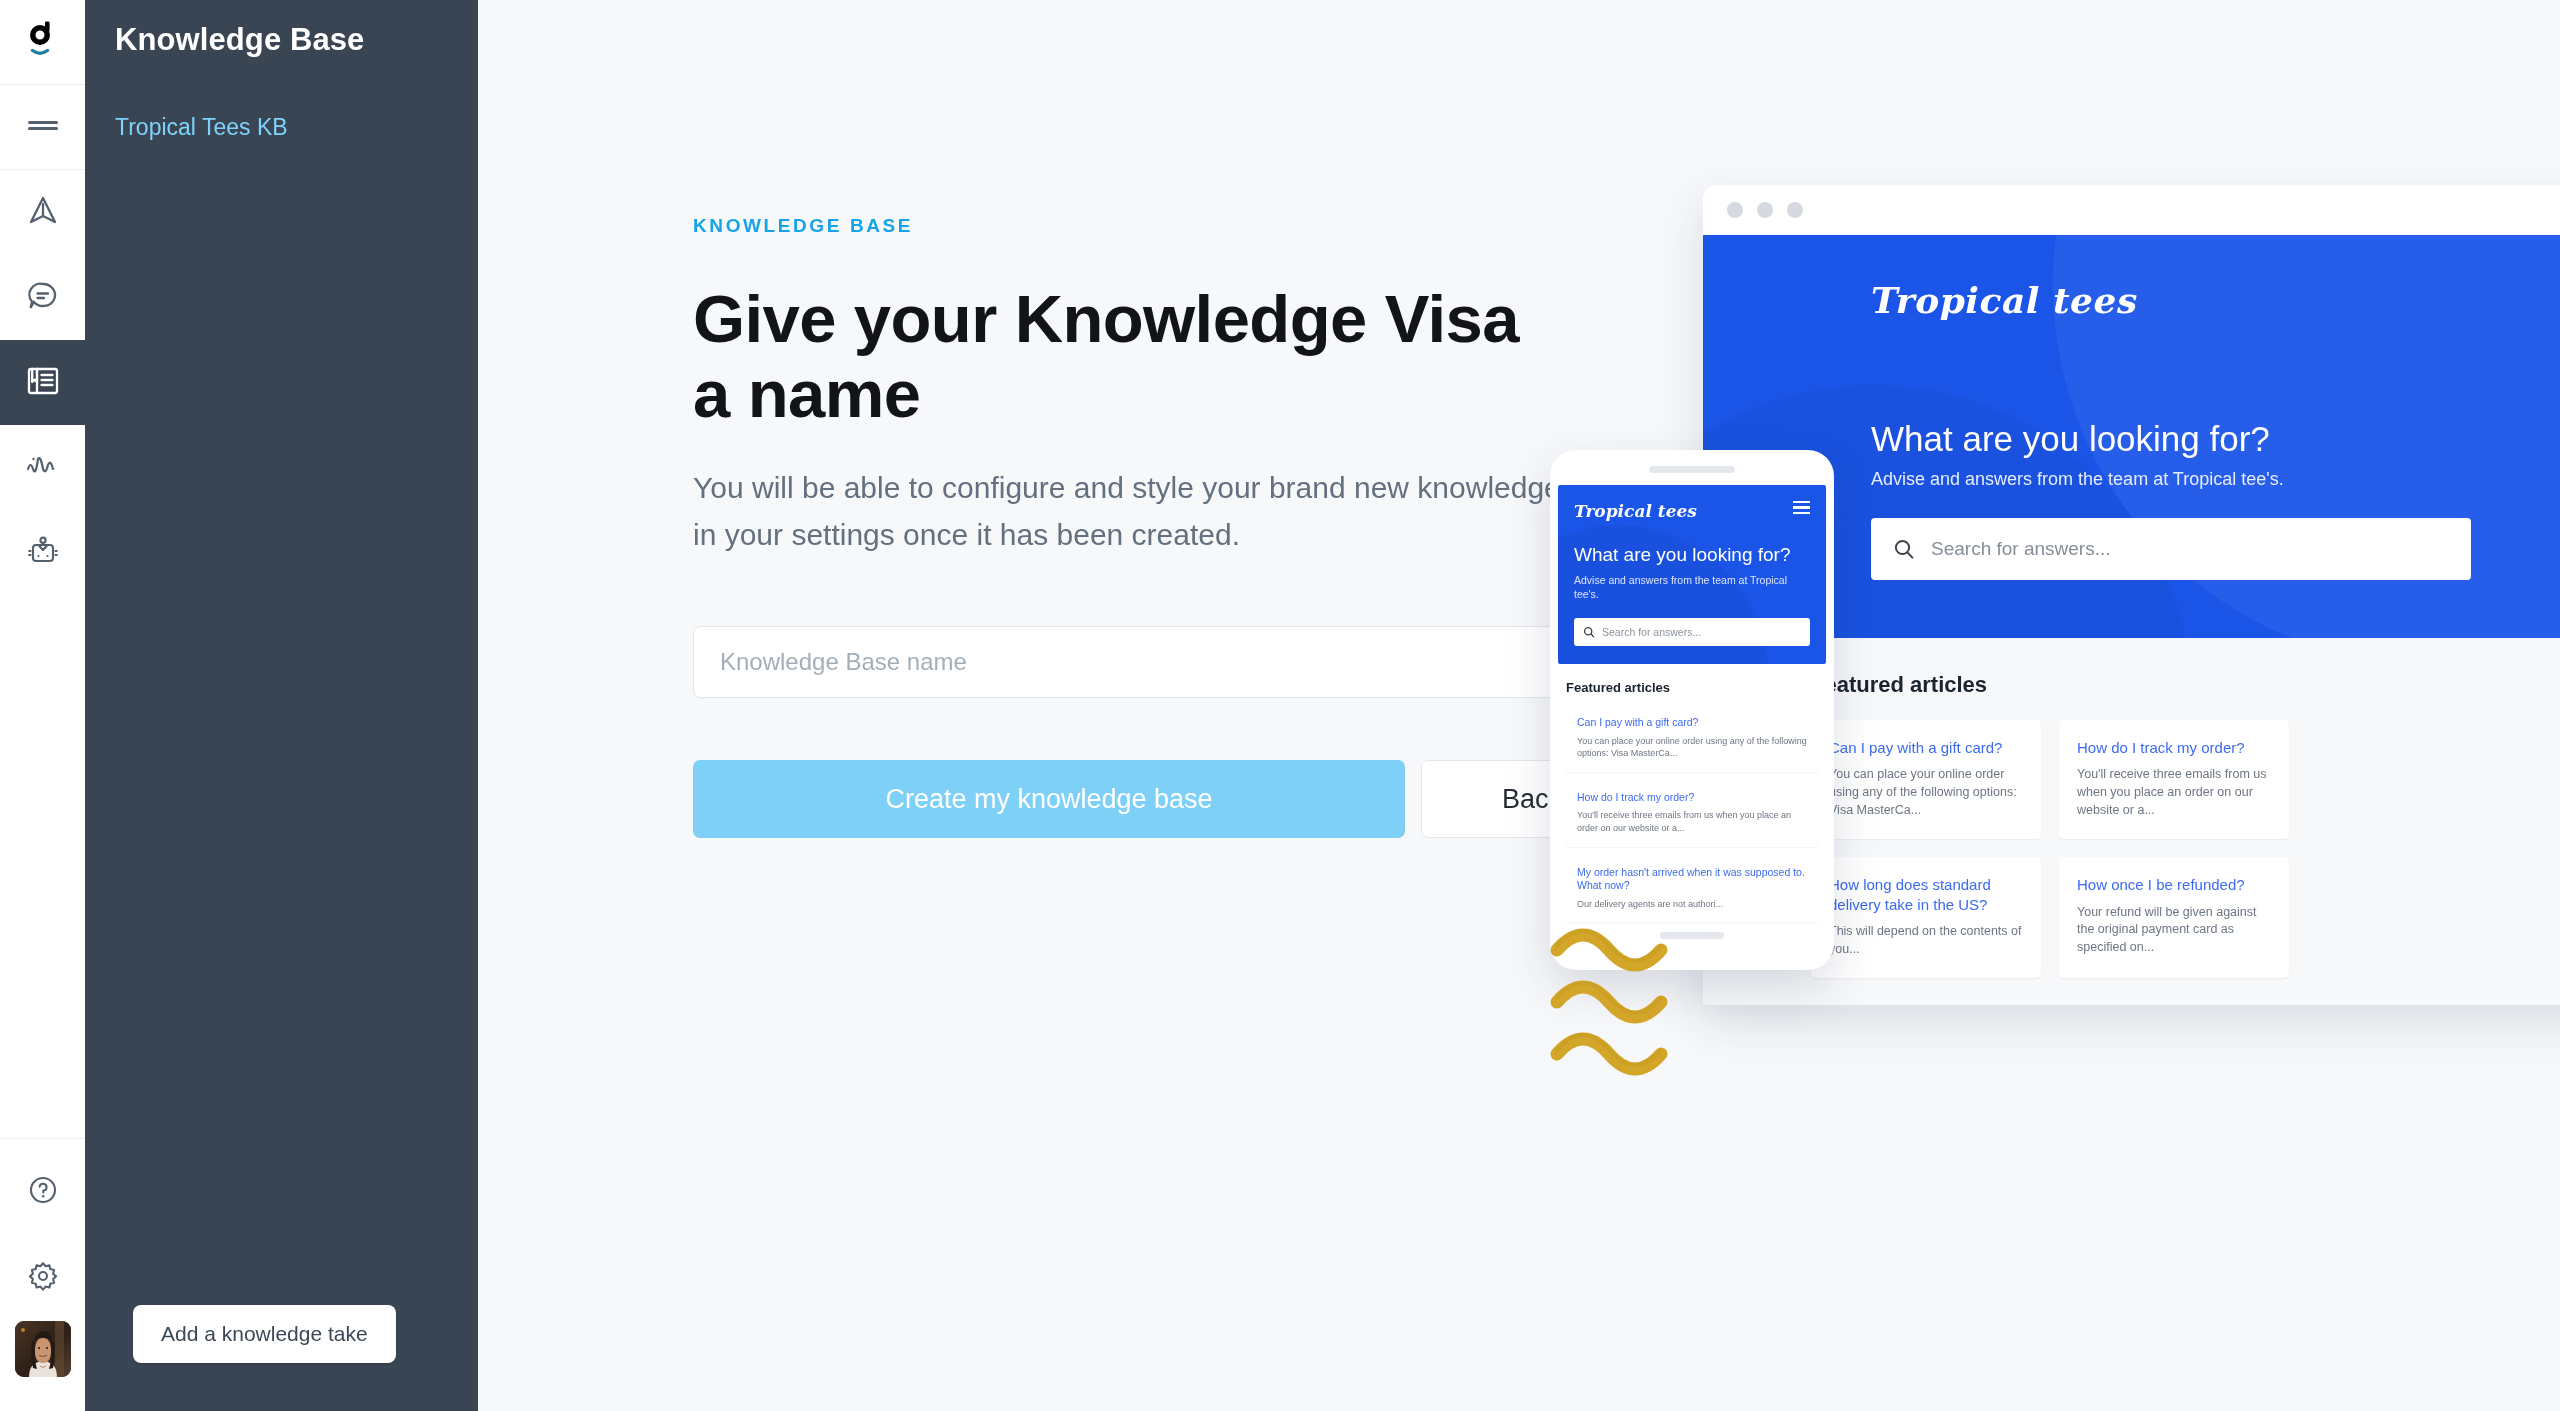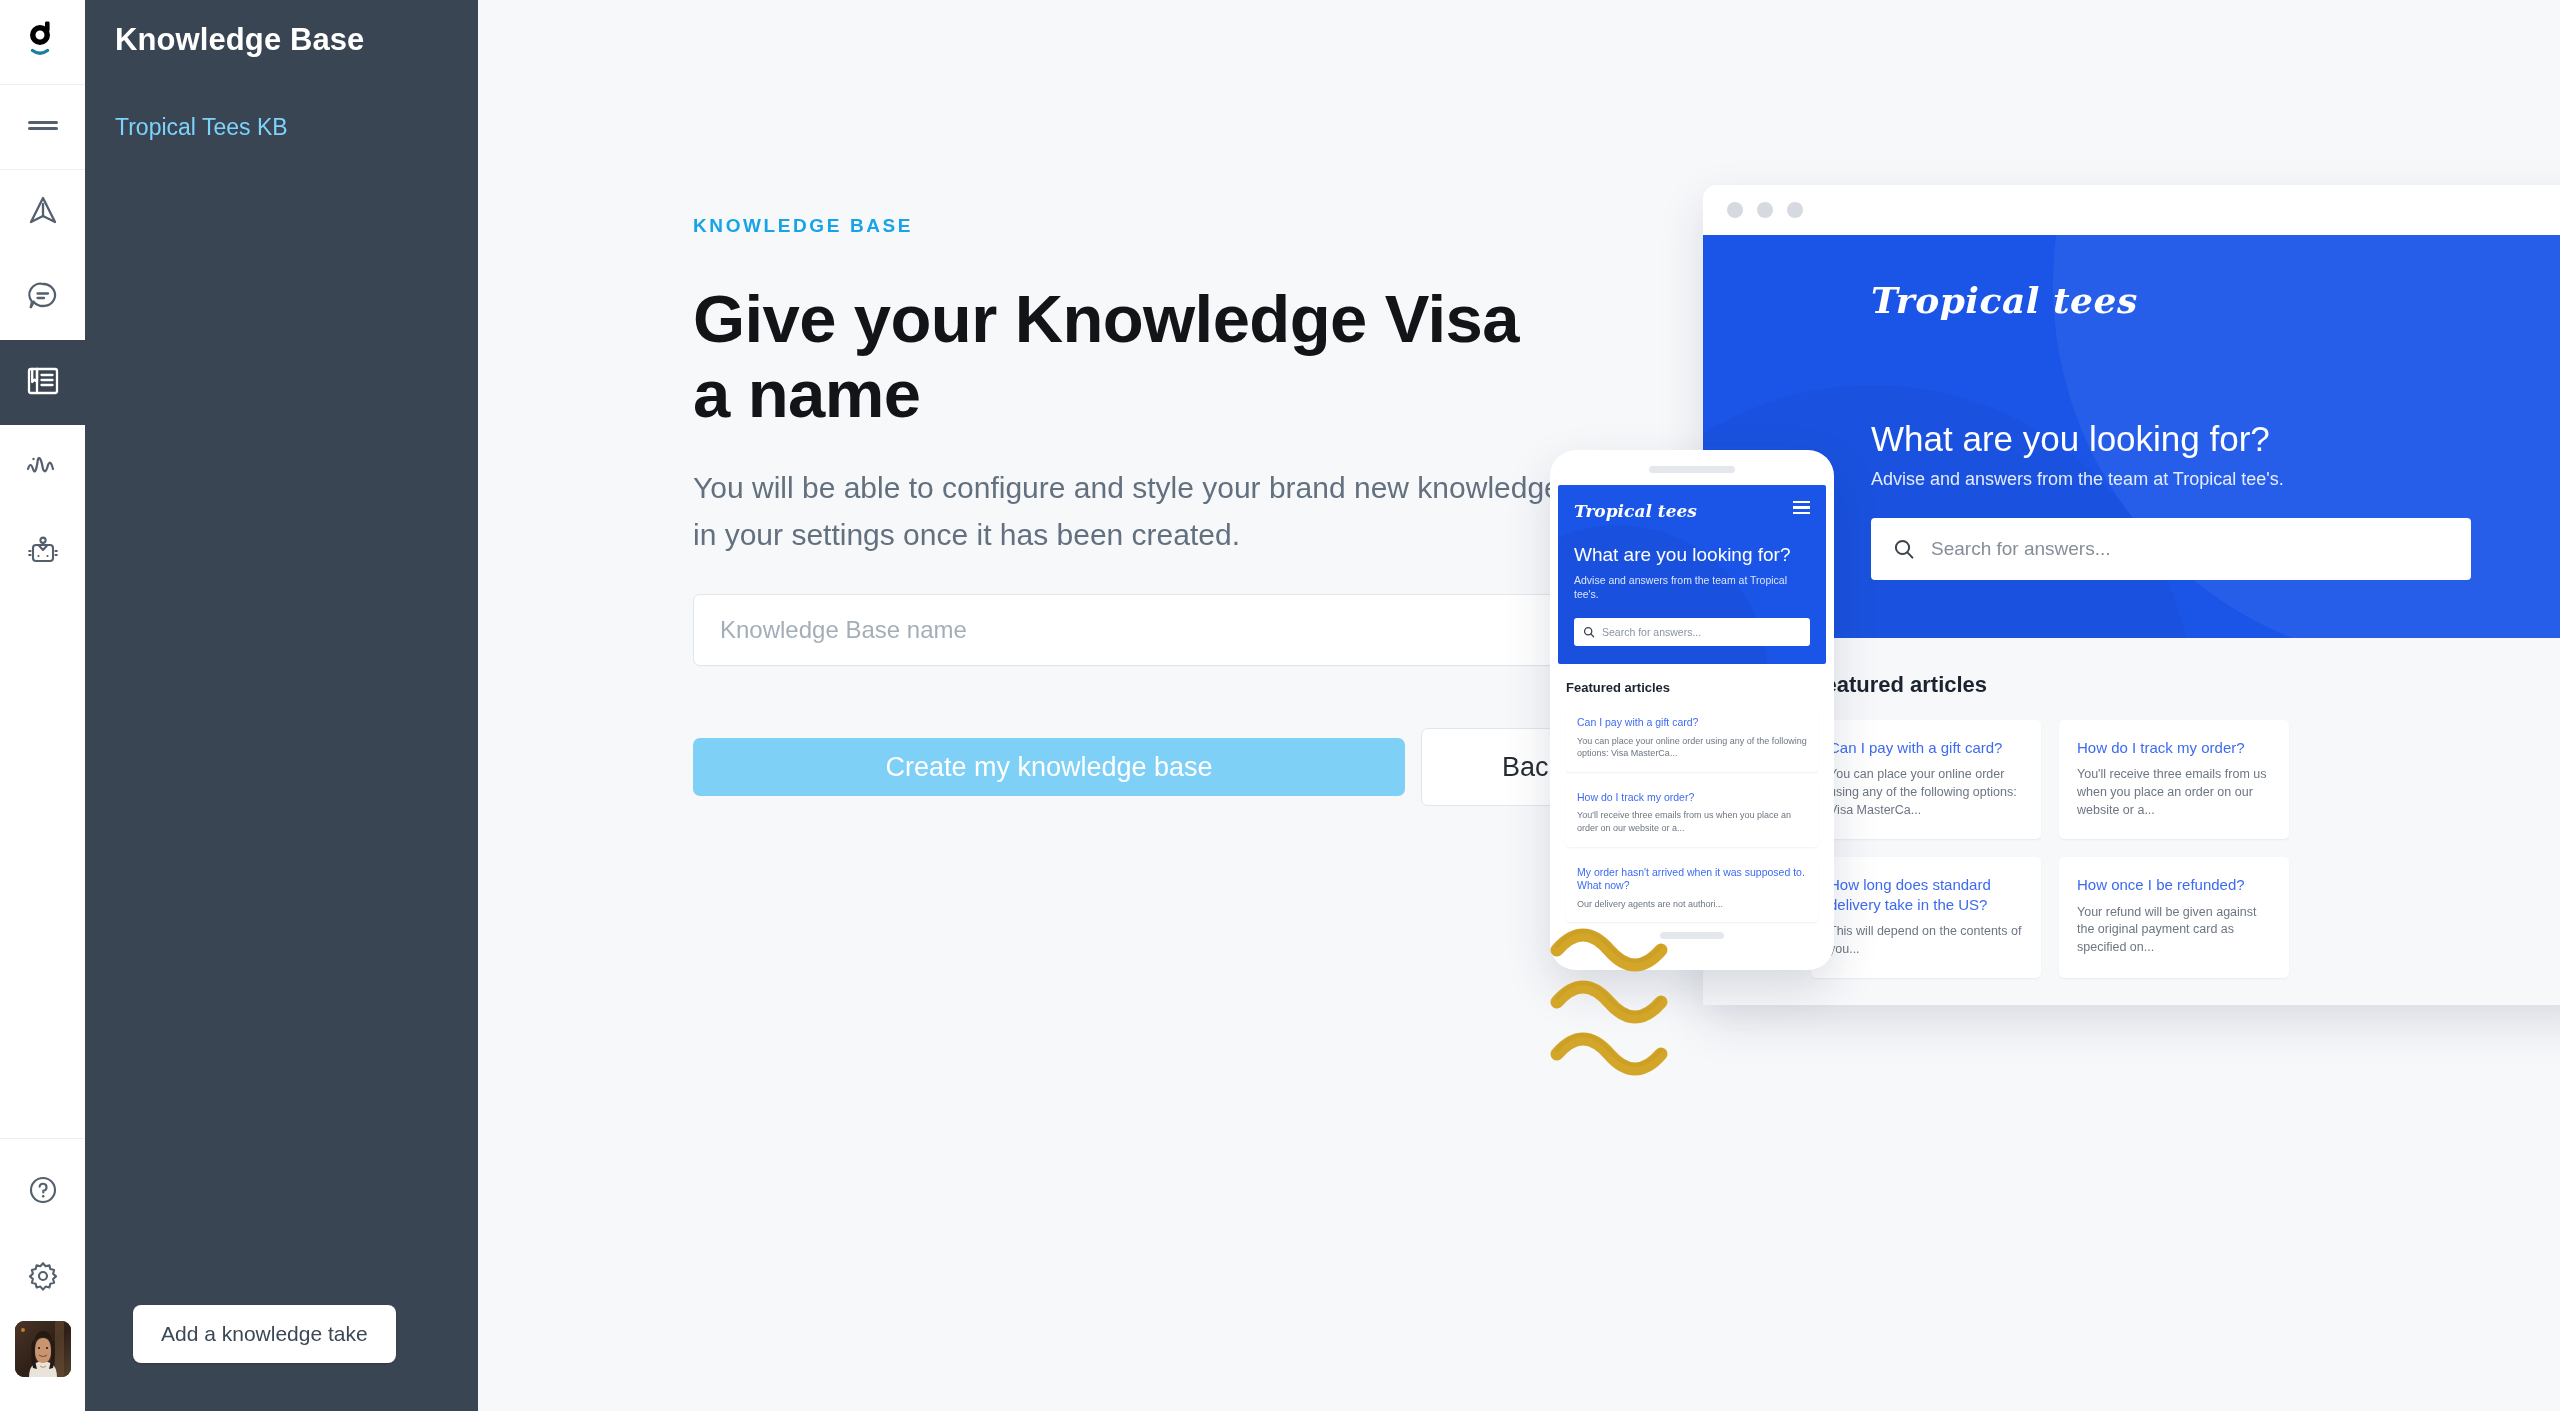--- a/index.html
+++ b/index.html
@@ -79,30 +79,30 @@
   h1.headline {
     font-size: 67px; line-height: 1.12; font-weight: 700;
     color: #121417; letter-spacing: -.6px; margin-bottom: 34px;
     max-width: 830px;
   }
   p.lede {
     font-size: 30px; line-height: 1.55; color: #62707f;
     max-width: 945px; font-weight: 400;
   }
   .kb-input {
-    margin-top: 36px; width: 960px; height: 72px;
+    margin-top: 68px; width: 960px; height: 72px;
     background: #fff; border: 1px solid #e2e6eb; border-radius: 7px;
     font-family: "Liberation Sans", sans-serif; font-size: 24px;
     color: #3c4856; padding: 0 26px; outline: none;
     box-shadow: 0 1px 1px rgba(16,24,40,.02);
   }
   .kb-input::placeholder { color: #a4aeb9; }
   .btn-row { margin-top: 62px; display: flex; gap: 16px; align-items: center; }
   .btn-primary {
-    width: 712px; height: 58px; border: none; border-radius: 7px;
+    width: 712px; height: 78px; border: none; border-radius: 7px;
     background: #7fd0f7; color: #ffffff;
     font-family: "Liberation Sans", sans-serif; font-size: 27px; cursor: pointer;
   }
   .btn-secondary {
     width: 222px; height: 78px; border: 1px solid #e2e6eb; border-radius: 7px;
     background: #ffffff; color: #262c33;
     font-family: "Liberation Sans", sans-serif; font-size: 27px; cursor: pointer;
   }
 
   

